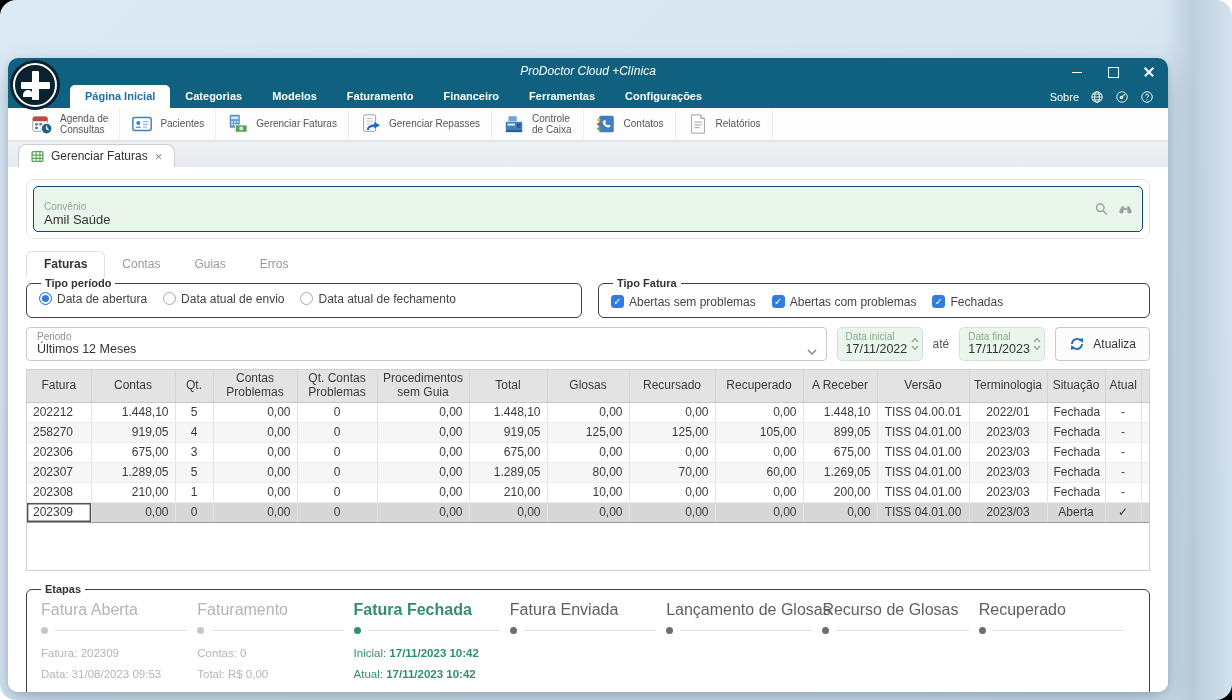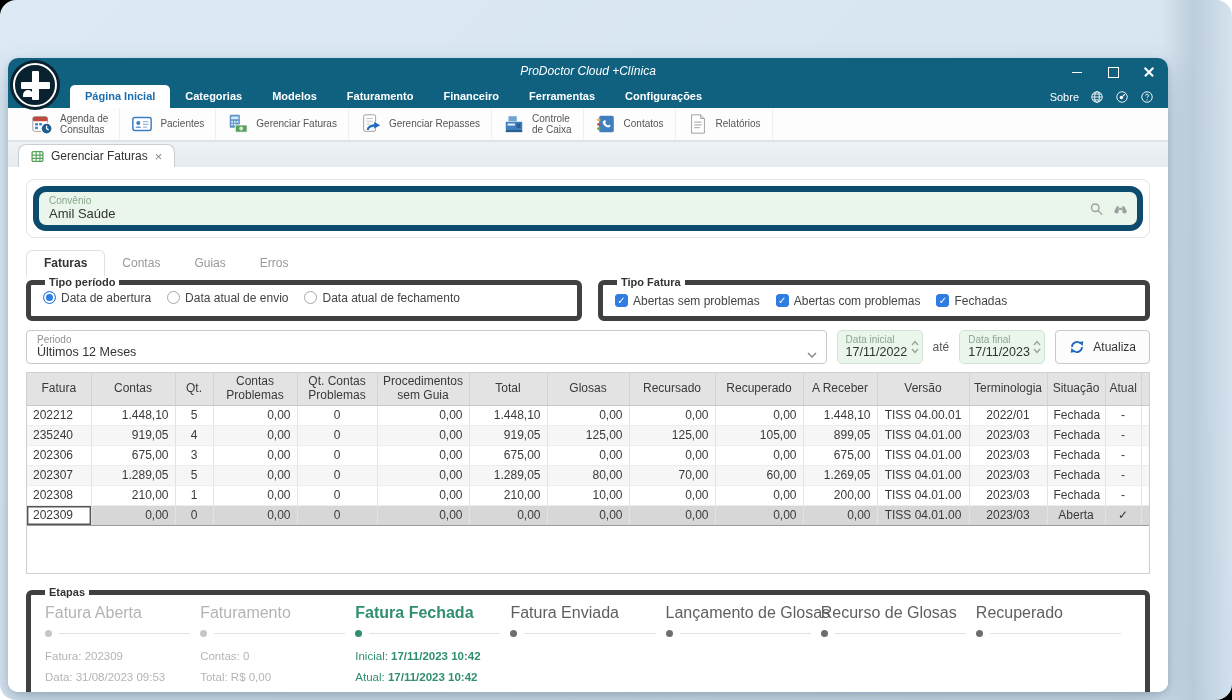--- a/index.html
+++ b/index.html
@@ -46,33 +46,33 @@
 
   .tabstrip { height:25px; background:linear-gradient(#eef2f5,#e6ebef); display:flex; align-items:flex-end; padding-left:10px; flex:0 0 auto; }
   .doc-tab { display:flex; align-items:center; gap:7px; height:23px; padding:0 12px; background:#fff; border:1px solid #c9ced3; border-bottom:none; border-radius:8px 8px 0 0; font-size:12px; color:#333; cursor:pointer; }
   .doc-tab .dt-icon { width:13px; height:13px; }
   .doc-tab .dt-icon svg { width:100%; height:100%; display:block; }
   .doc-tab .dt-close { color:#8a8a8a; font-size:13px; line-height:1; cursor:pointer; }
 
   .content { flex:1; background:#fff; padding:10px 14px 0; position:relative; }
 
   .conv-wrap { border:1px solid #e3e3e3; border-radius:8px; padding:6px; margin:2px 4px 12px; }
-  .field-green { position:relative; background:#eaf5ec; border:6px solid #0c4a6e; border-radius:13px; padding:3px 10px 4px; cursor:text; }
+  .field-green { position:relative; background:#eaf5ec; border:1px solid #0c4a6e; border-radius:5px; padding:14px 10px 4px; cursor:text; }
   .field-green .f-label { font-size:10px; color:#8ca78f; }
   .field-green .f-value { font-size:13px; color:#333; }
   .conv-icons { position:absolute; right:9px; top:50%; transform:translateY(-50%); display:flex; gap:9px; }
   .conv-icons span { width:15px; height:15px; display:inline-block; cursor:pointer; }
   .conv-icons svg { width:100%; height:100%; display:block; }
 
   .view-tabs { display:flex; margin:0 4px; align-items:flex-end; }
   .view-tab { font-size:12px; color:#999; padding:5px 17px 6px; cursor:pointer; }
   .view-tab.active { color:#333; font-weight:bold; background:#fff; border:1px solid #e0e0e0; border-bottom:1px solid #fff; border-radius:6px 6px 0 0; margin-bottom:-1px; }
 
   .filters-row { display:flex; gap:16px; margin:0 4px; }
-  fieldset { border:5px solid #404040; border-radius:6px; padding:2px 12px 8px; }
+  fieldset { border:1px solid #404040; border-radius:6px; padding:2px 12px 8px; }
   legend { font-size:11px; font-weight:bold; color:#333; padding:0 4px; margin-left:2px; }
   .fs-periodo { width:556px; flex:0 0 auto; }
   .fs-fatura { flex:1; }
   .opt { display:inline-flex; align-items:center; gap:5px; font-size:12px; color:#444; margin-right:16px; cursor:pointer; }
   .radio { width:13px; height:13px; border-radius:50%; border:1px solid #a8a8a8; background:#fff; flex:0 0 auto; }
   .radio.on { border-color:#2f7de1; box-shadow:inset 0 0 0 2px #fff; background:#2f7de1; }
   .checkbox { width:13px; height:13px; border-radius:3px; border:1px solid #a8a8a8; background:#fff; color:#fff; font-size:10px; line-height:12px; text-align:center; flex:0 0 auto; }
   .checkbox.on { background:#2f7de1; border-color:#2f7de1; }
 
   .periodo-row { display:flex; gap:10px; margin:9px 4px 8px; align-items:stretch; }
@@ -435,21 +435,21 @@
                   <td class="ar">0,00</td>
                   <td class="ar">0,00</td>
                   <td class="ar">1.448,10</td>
                   <td class="ac">TISS 04.00.01</td>
                   <td class="ac">2022/01</td>
                   <td class="ac">Fechada</td>
                   <td class="ac">-</td>
                   <td></td>
                 </tr>
                 <tr class="alt">
-                  <td class="al">235240</td>
+                  <td class="al">258270</td>
                   <td class="ar">919,05</td>
                   <td class="ac">4</td>
                   <td class="ar">0,00</td>
                   <td class="ac">0</td>
                   <td class="ar">0,00</td>
                   <td class="ar">919,05</td>
                   <td class="ar">125,00</td>
                   <td class="ar">125,00</td>
                   <td class="ar">105,00</td>
                   <td class="ar">899,05</td>

